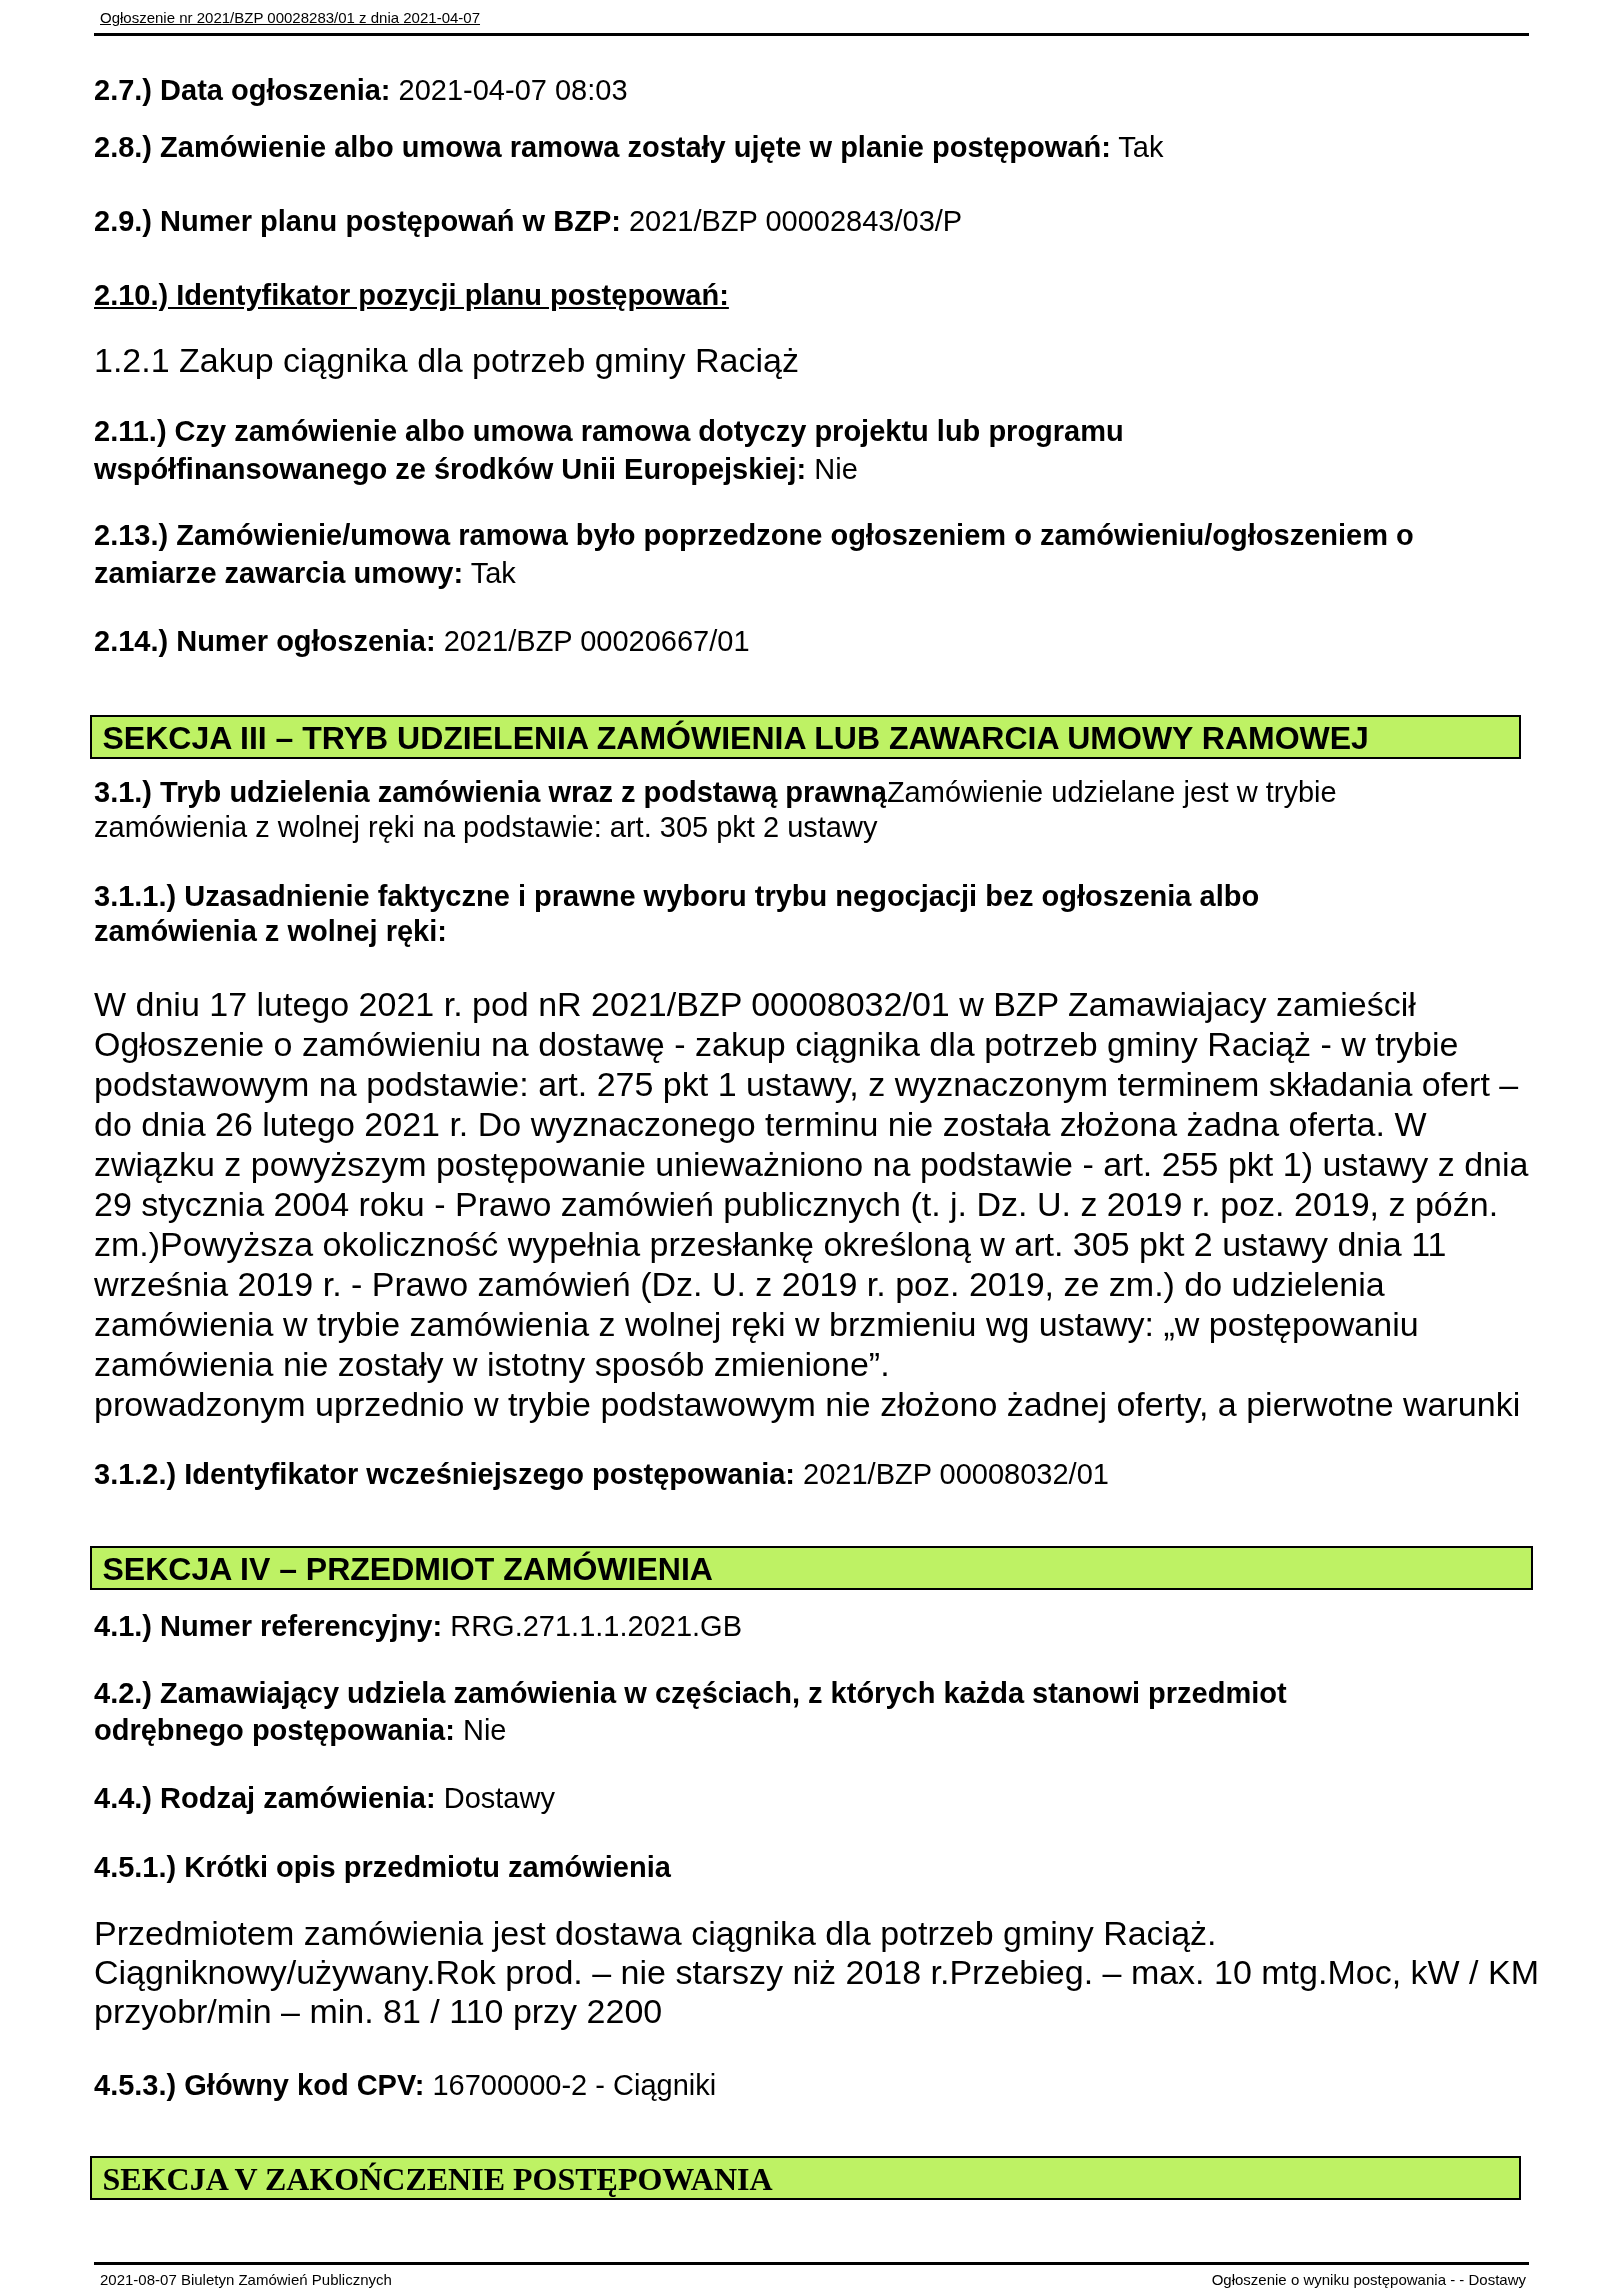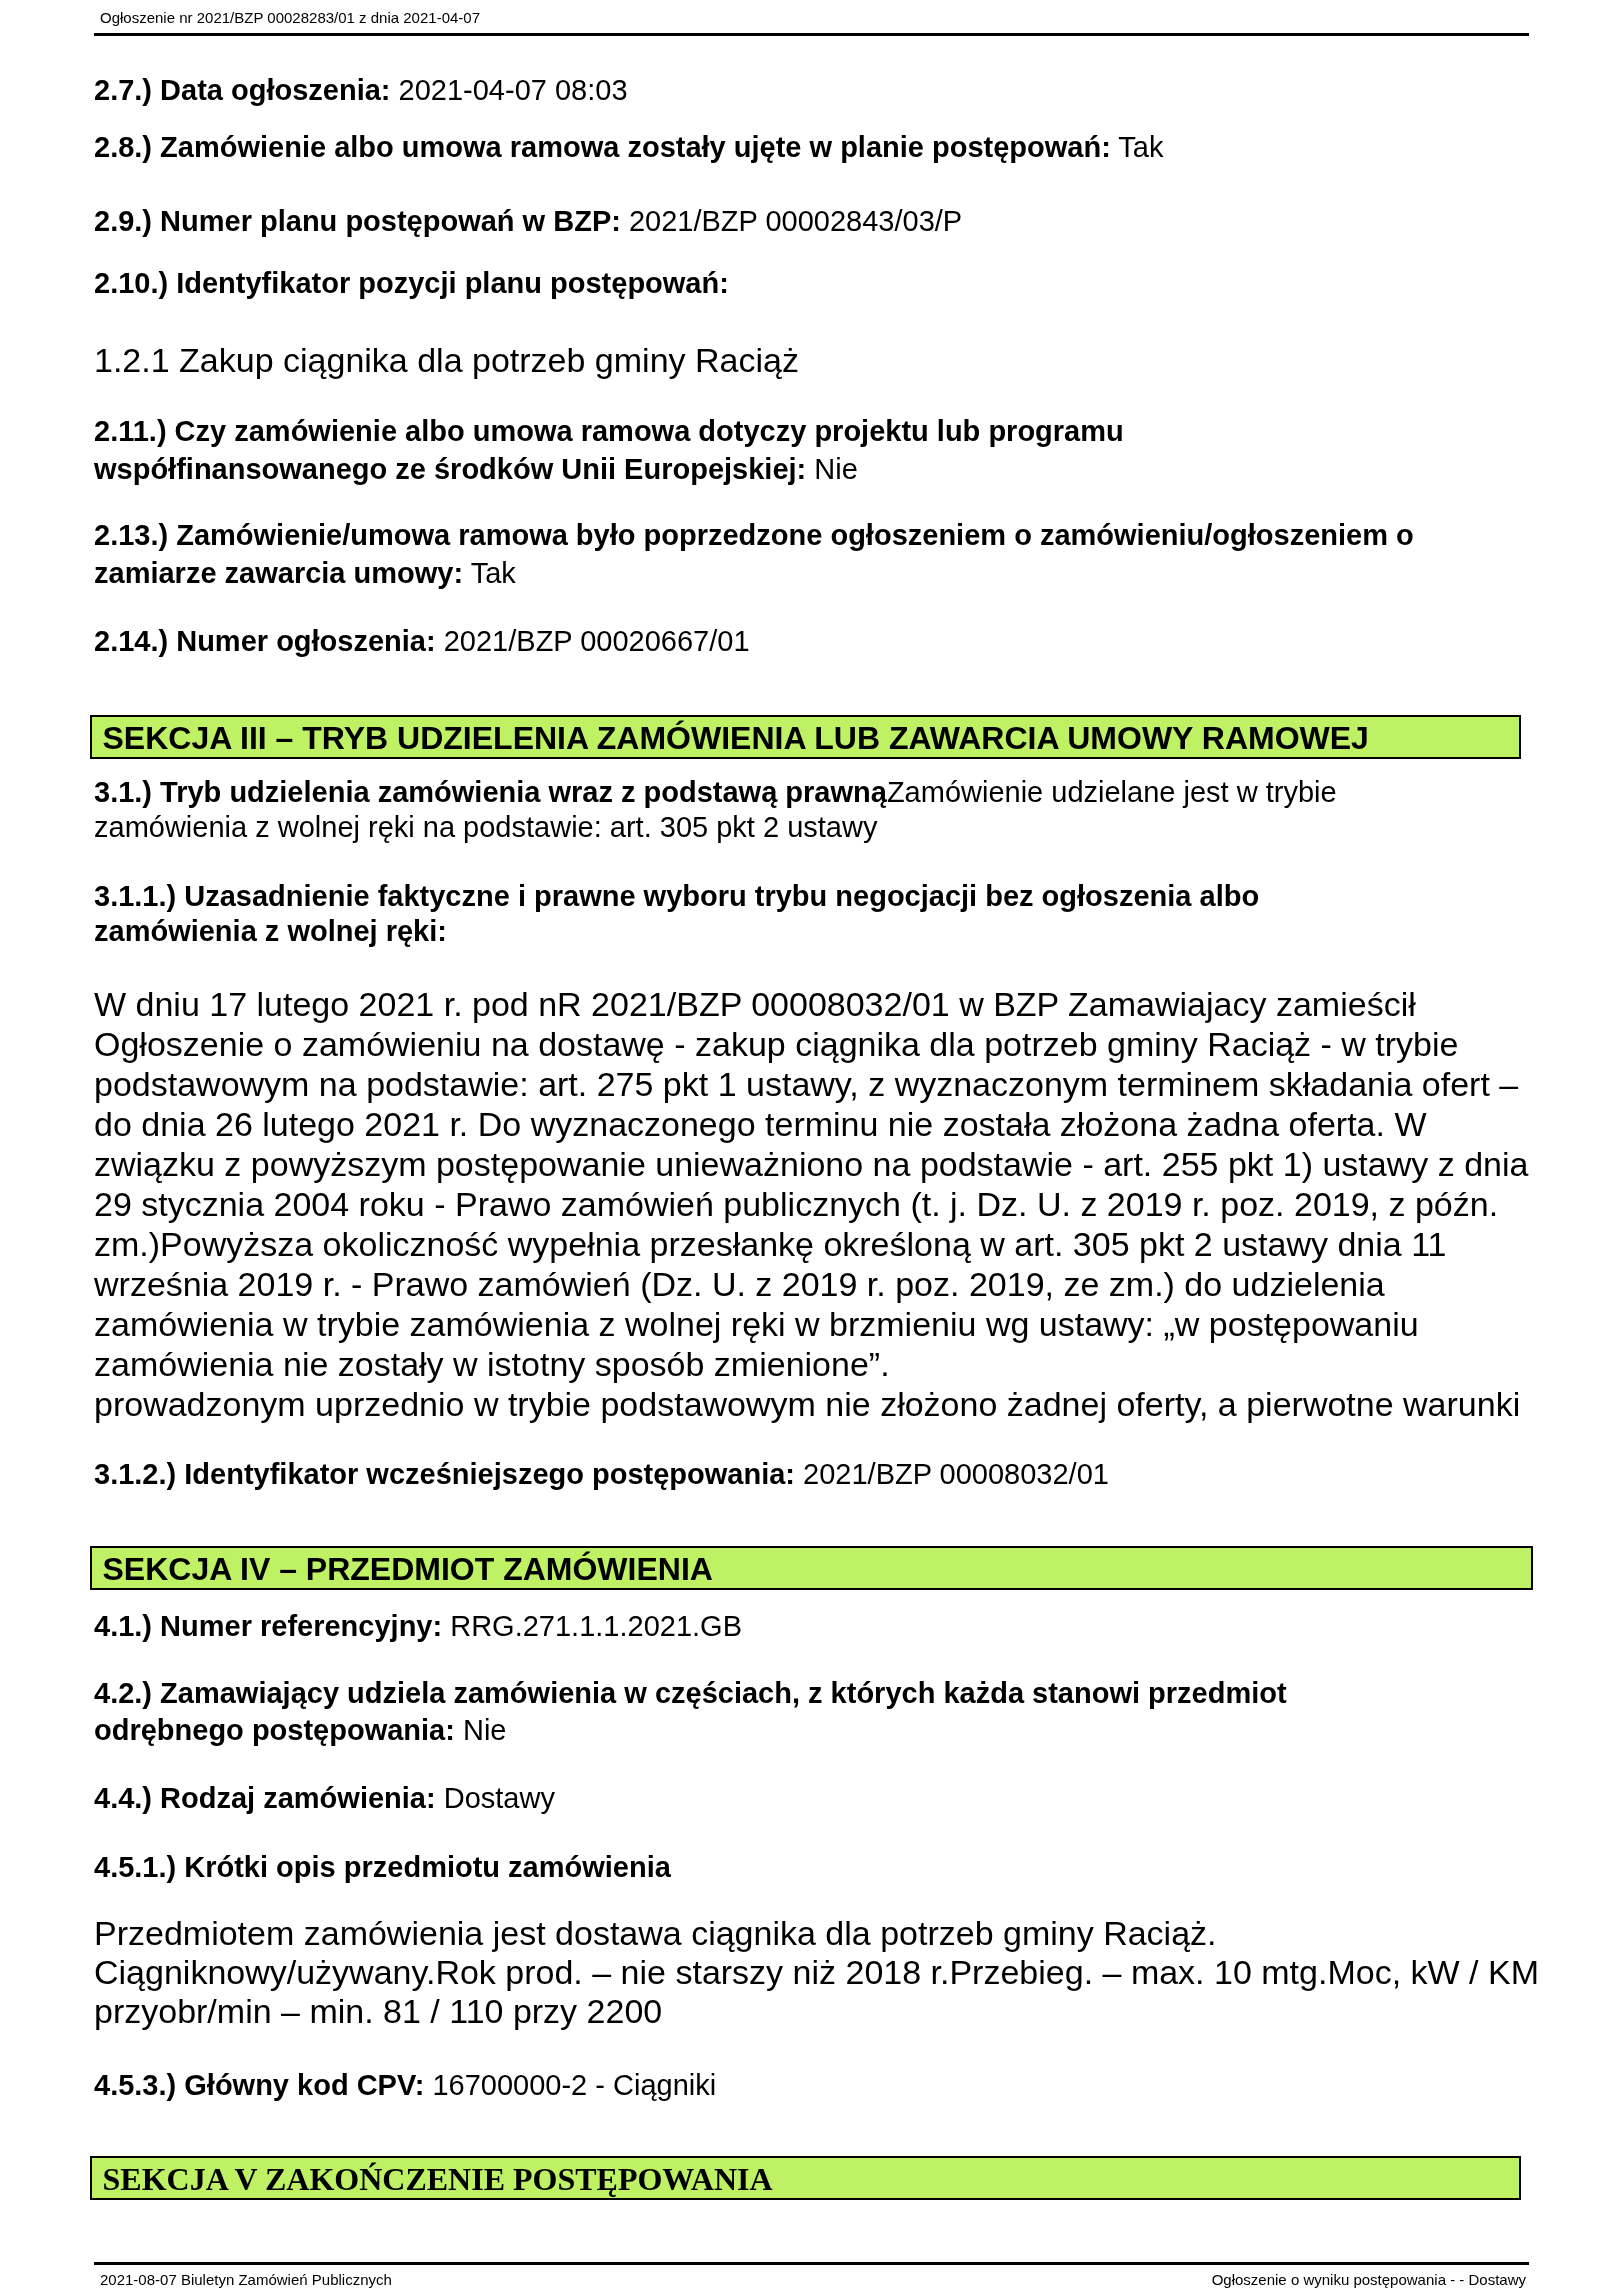--- a/index.html
+++ b/index.html
@@ -1,19 +1,19 @@
 <!DOCTYPE html>
 <html style="font-size:10.5px"><head>
 <meta charset="utf-8">
 <style>
   html, body { margin:0; padding:0; background:#ffffff; }
   body { width:1622px; height:2295px; position:relative; overflow:hidden;
          font-family:"Liberation Sans", sans-serif; color:#000; }
   .abs { position:absolute; }
-  .hdr-text { left:100px; top:9.2px; font-size:15px; line-height:17px; white-space:nowrap; }
+  .hdr-text { left:100px; top:9.2px; font-size:15px; line-height:17px; white-space:nowrap;text-decoration:underline; }
   .rule { left:94px; width:1435px; height:2.6px; background:#000; }
   .item { left:94px; width:1440px; font-size:29px; line-height:38px; white-space:nowrap; }
   .item b { font-weight:bold; }
   .item .val { font-weight:normal;margin-top:32px; }
   .big { left:94px; width:1446px; font-size:34px; line-height:40px; white-space:nowrap; }
   .section { left:90px; width:1427px; height:40px; background:#bef264;
              border:2px solid #000; border-bottom-width:2.6px; border-right-width:2.6px;margin-top:28px; }
   .section span { position:absolute; left:10.5px; top:2.6px; font-size:32px; font-weight:bold;
                   line-height:37px; white-space:nowrap; }
   .footer-left { left:100px; top:2271px; font-size:15px; line-height:17px; white-space:nowrap; }
@@ -30,21 +30,21 @@
 </div>
 
 <div class="abs item" style="top:128px;">
   <b>2.8.) Zamówienie albo umowa ramowa zostały ujęte w planie postępowań:</b><span class="val"> Tak</span>
 </div>
 
 <div class="abs item" style="top:202px;">
   <b>2.9.) Numer planu postępowań w BZP:</b><span class="val"> 2021/BZP 00002843/03/P</span>
 </div>
 
-<div class="abs item" style="top:264px;">
+<div class="abs item" style="top:276px;text-decoration:underline;">
   <b>2.10.) Identyfikator pozycji planu postępowań:</b>
 </div>
 <div class="abs big" style="top:340px;">1.2.1 Zakup ciągnika dla potrzeb gminy Raciąż</div>
 
 <div class="abs item" style="top:412px;">
   <div><b>2.11.) Czy zamówienie albo umowa ramowa dotyczy projektu lub programu</b></div>
   <div><b>współfinansowanego ze środków Unii Europejskiej:</b><span class="val"> Nie</span></div>
 </div>
 
 <div class="abs item" style="top:516px;">

